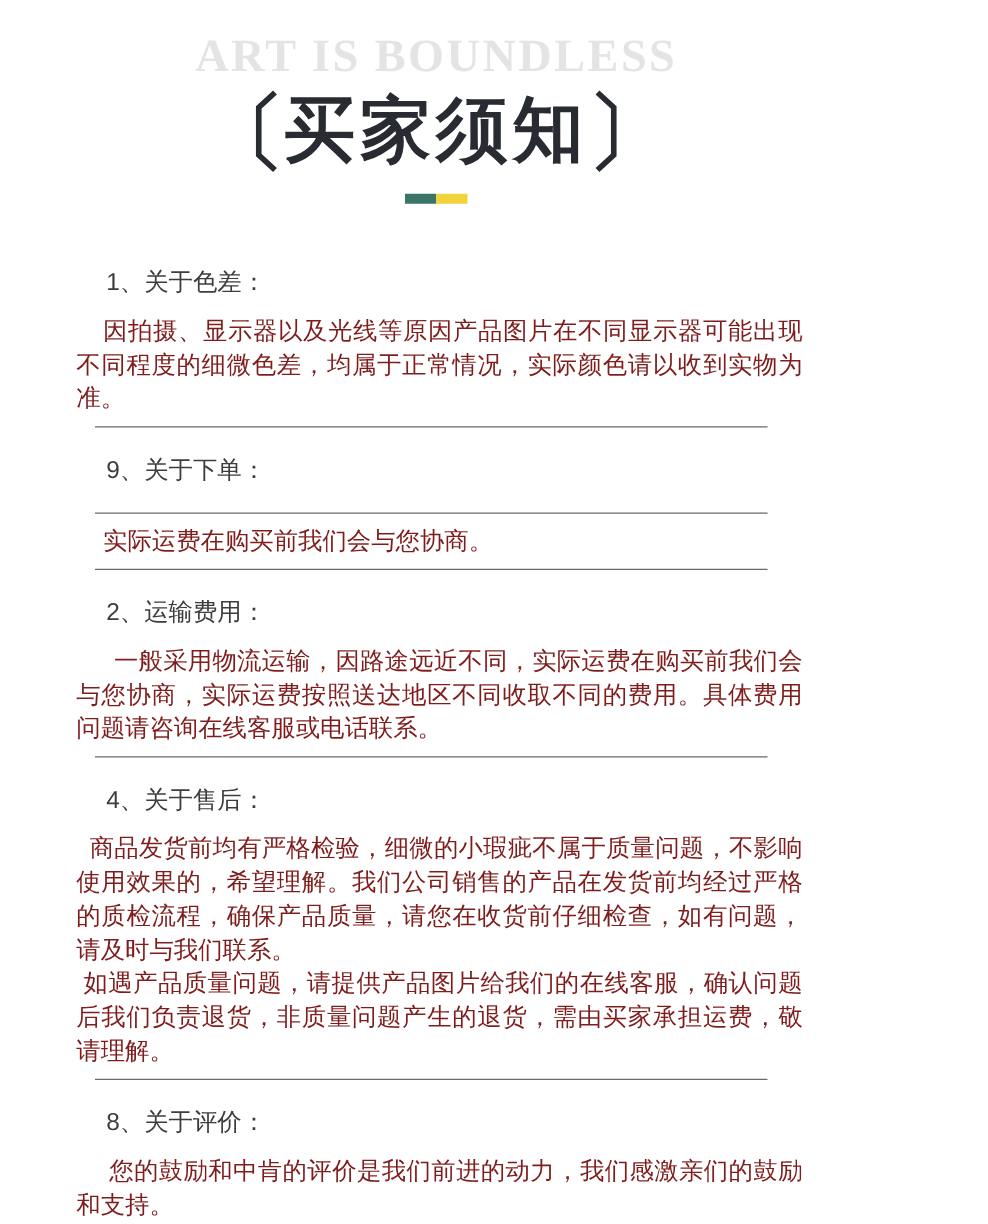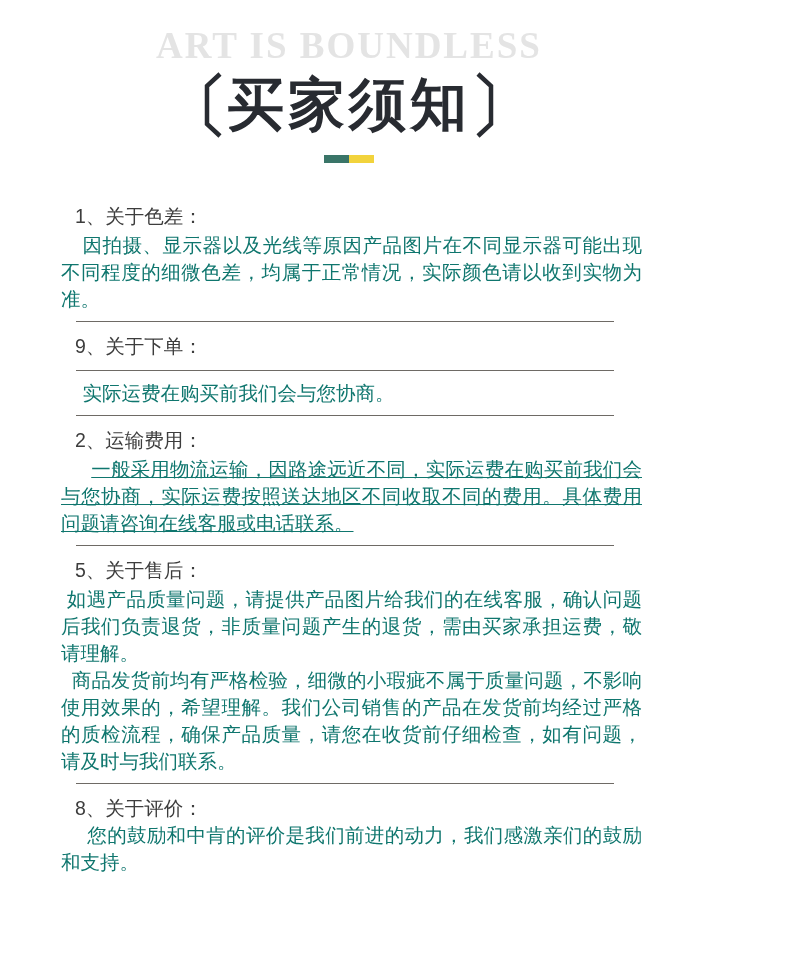--- a/index.html
+++ b/index.html
@@ -50,34 +50,34 @@
 
   
   .content { padding: 38px 56px 0 61px; }
   .section { padding: 9px 0 8px; }
   .section.first { padding-top: 0; }
   .sec-heading {
     font-size: 19.5px;
     color: #3d3d3d;
     line-height: 27px;
     padding-left: 12px;
-    margin: 2px;
+    margin: 12px;
   }
   .para {
     font-size: 19.5px;
-    color: #0f766e;
+    color: #7f1d1d;
     line-height: 27px;
     margin: 0;
     text-align: justify;
   }
   .ind-03 { text-indent: 0.3em; }
   .ind-05 { text-indent: 0.55em; }
   .ind-1  { text-indent: 1.1em; }
-  .ind-13 { text-indent: 1.35em; font-family: Liberation Mono, monospace; }
-  .ind-15 { text-indent: 1.55em; text-decoration: underline; }
+  .ind-13 { text-indent: 1.35em; }
+  .ind-15 { text-indent: 1.55em; }
   .rule {
     height: 1px;
     background: #6e6a65;
     margin: 0 28px 0 15px;
   }
 </style>
 </head>
 <body>
 
 <div class="page">
@@ -123,23 +123,23 @@
     </div>
     <div class="rule"></div>
 
     <div class="section">
       <p class="sec-heading">2、运输费用：</p>
       <p class="para ind-15">一般采用物流运输，因路途远近不同，实际运费在购买前我们会与您协商，实际运费按照送达地区不同收取不同的费用。具体费用问题请咨询在线客服或电话联系。</p>
     </div>
     <div class="rule"></div>
 
     <div class="section">
-      <p class="sec-heading">5、关于售后：</p>
+      <p class="sec-heading">4、关于售后：</p>
+      <p class="para ind-05">商品发货前均有严格检验，细微的小瑕疵不属于质量问题，不影响使用效果的，希望理解。我们公司销售的产品在发货前均经过严格的质检流程，确保产品质量，请您在收货前仔细检查，如有问题，请及时与我们联系。</p>
       <p class="para ind-03">如遇产品质量问题，请提供产品图片给我们的在线客服，确认问题后我们负责退货，非质量问题产生的退货，需由买家承担运费，敬请理解。</p>
-      <p class="para ind-05">商品发货前均有严格检验，细微的小瑕疵不属于质量问题，不影响使用效果的，希望理解。我们公司销售的产品在发货前均经过严格的质检流程，确保产品质量，请您在收货前仔细检查，如有问题，请及时与我们联系。</p>
     </div>
     <div class="rule"></div>
 
     <div class="section">
       <p class="sec-heading">8、关于评价：</p>
       <p class="para ind-13">您的鼓励和中肯的评价是我们前进的动力，我们感激亲们的鼓励和支持。</p>
     </div>
 
   </div>
 </div>

